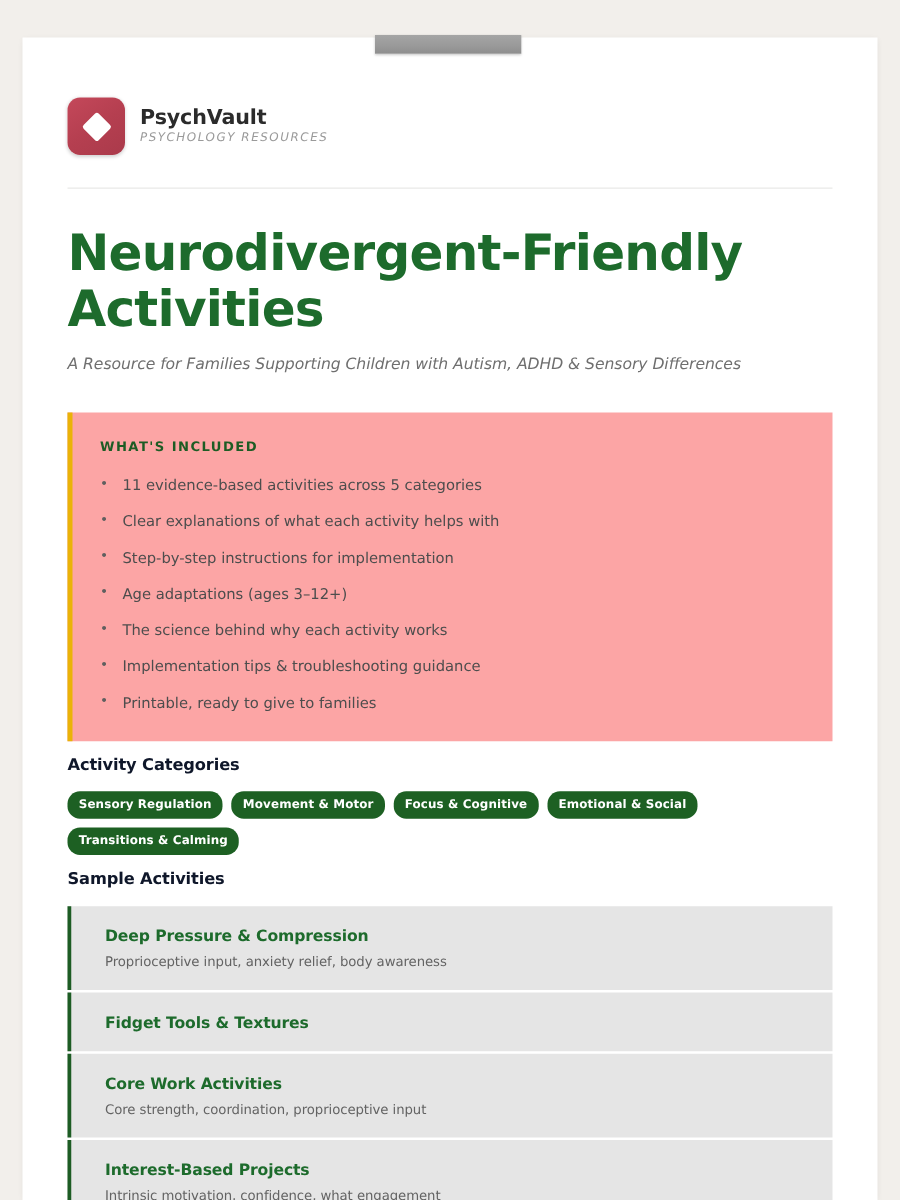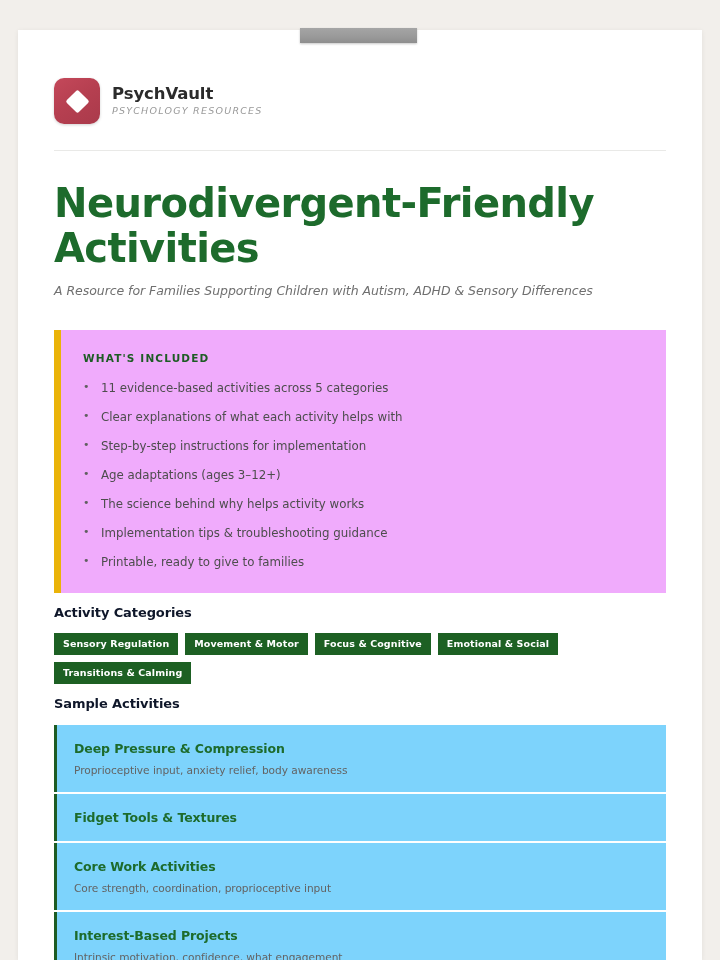--- a/index.html
+++ b/index.html
@@ -116,22 +116,22 @@
     margin-top: 12px;
     font-size: 12.5px;
     font-style: italic;
     color: #6f6f6f;
     letter-spacing: -0.05px;
   }
 
   
   .included-panel {
     margin-top: 32px;
-    background: #f0abfc;
-    border-left: 7px solid #eab308;
+    background: #fca5a5;
+    border-left: 4px solid #eab308;
     padding: 22px 24px 24px 22px;
   }
 
   .included-heading {
     font-size: 10.5px;
     font-weight: bold;
     letter-spacing: 1.15px;
     color: #1d5c24;
     text-transform: uppercase;
     margin-bottom: 17px;
@@ -173,31 +173,31 @@
     gap: 7px;
   }
 
   .tag {
     background: #1d6023;
     color: #ffffff;
     font-size: 9.5px;
     font-weight: bold;
     letter-spacing: 0.1px;
     padding: 5px 9px 6px 9px;
-    border-radius: 0;
+    border-radius: 10px;
     white-space: nowrap;
   }
 
   
   .activities { margin-top: 14px; }
 
   .activity-card {
-    background: #7dd3fc;
+    background: #e5e5e5;
     border-left: 3px solid #1d5c24;
-    padding: 16px 18px 16px 17px;
+    padding: 16px 18px 16px 27px;
     margin-bottom: 2px;
   }
 
   .activity-name {
     font-size: 12.5px;
     font-weight: bold;
     color: #1d6b2c;
     letter-spacing: -0.1px;
   }
 
@@ -249,21 +249,21 @@
           <li>
             <span class="bullet">•</span>
             <span>Step-by-step instructions for implementation</span>
           </li>
           <li>
             <span class="bullet">•</span>
             <span>Age adaptations (ages 3–12+)</span>
           </li>
           <li>
             <span class="bullet">•</span>
-            <span>The science behind why helps activity works</span>
+            <span>The science behind why each activity works</span>
           </li>
           <li>
             <span class="bullet">•</span>
             <span>Implementation tips &amp; troubleshooting guidance</span>
           </li>
           <li>
             <span class="bullet">•</span>
             <span>Printable, ready to give to families</span>
           </li>
         </ul>

